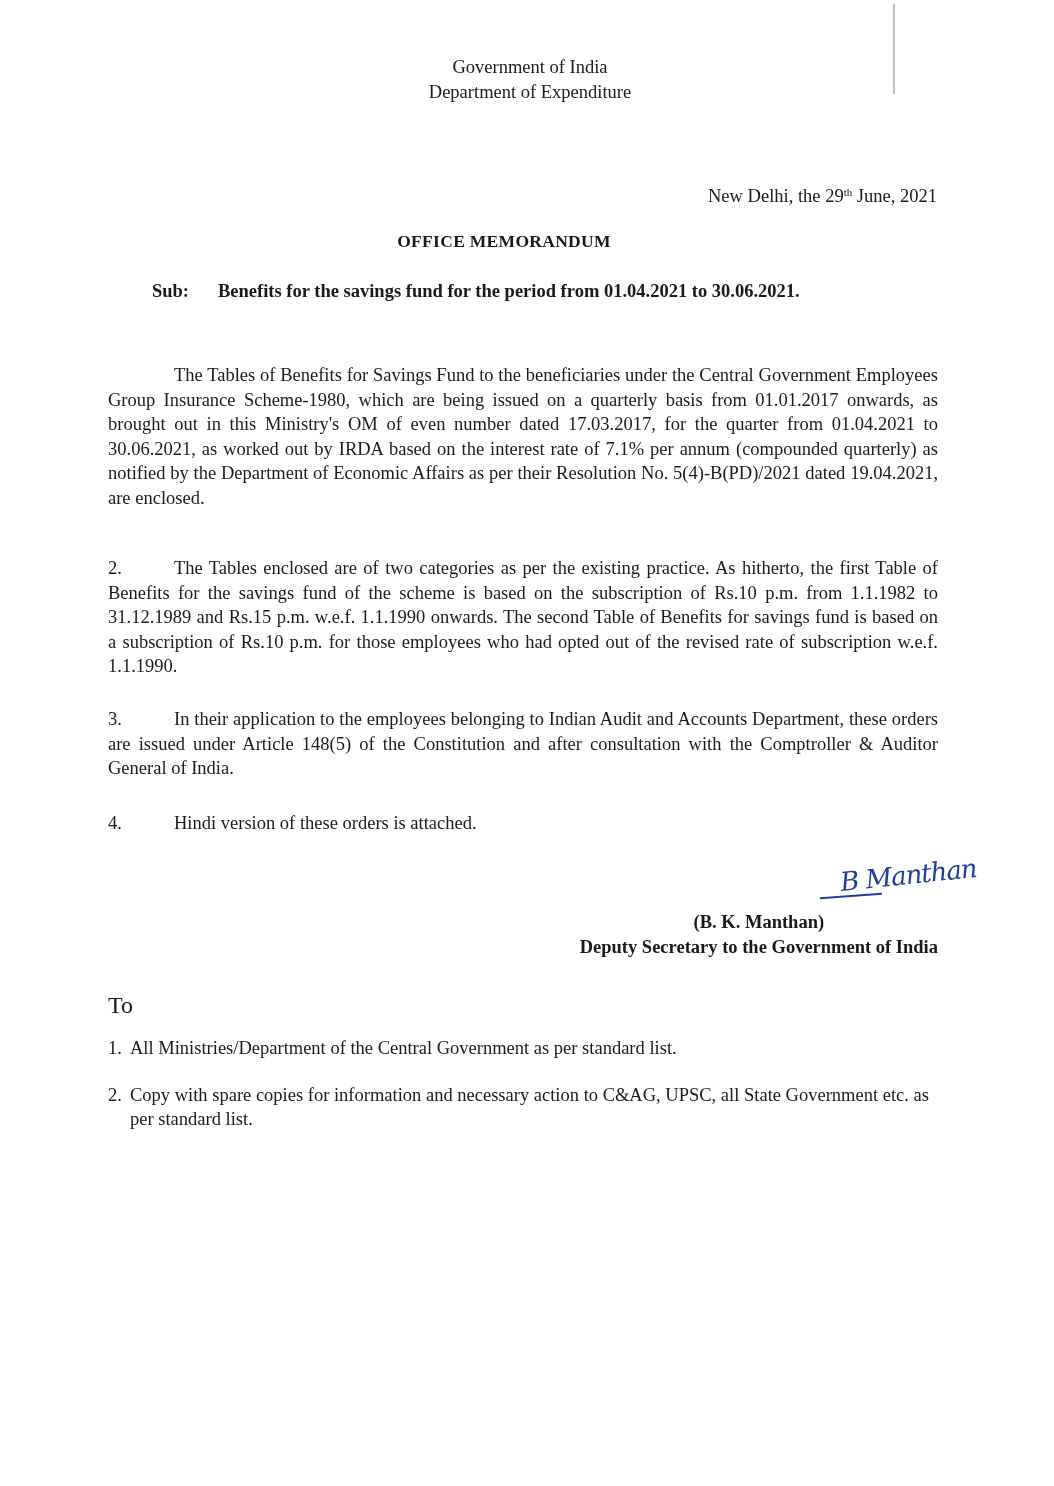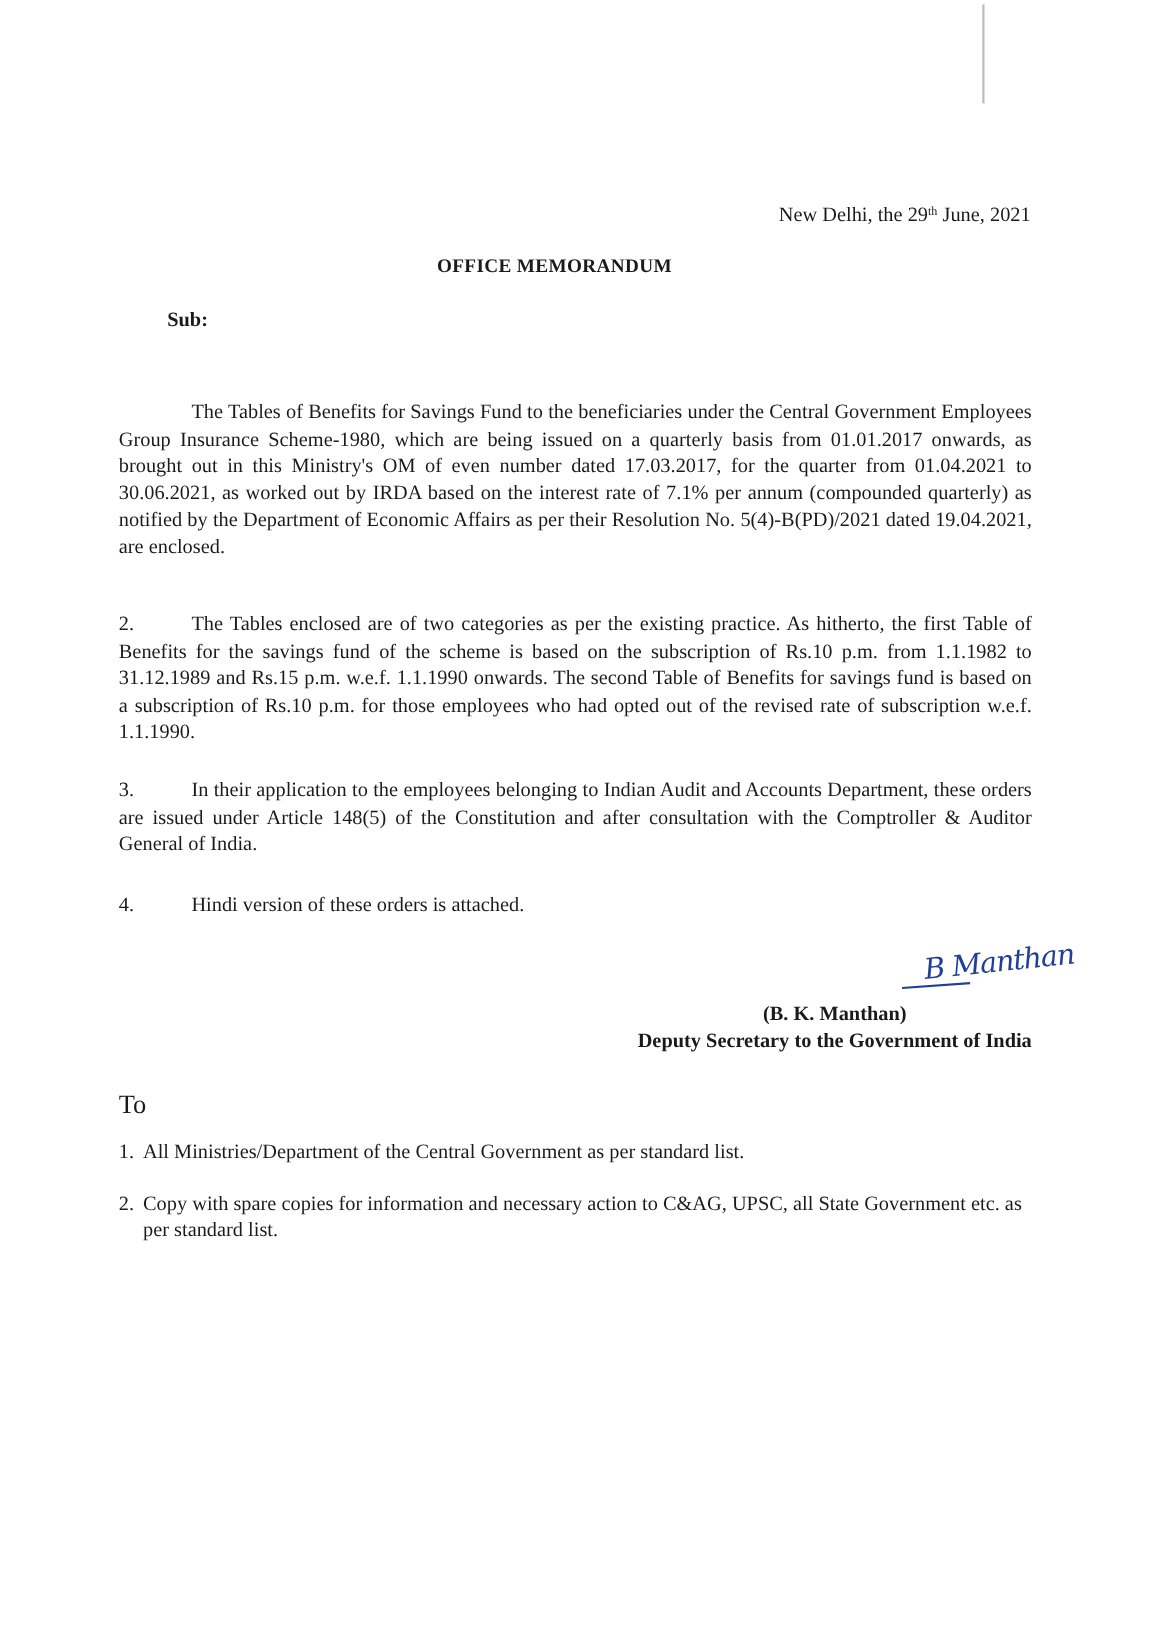--- a/index.html
+++ b/index.html
@@ -66,29 +66,32 @@
   .recipients .item { display: flex; margin-bottom: 22px; }
   .recipients .item .n { width: 22px; flex: none; }
   .recipients .item .t { flex: 1; }
 </style>
 </head>
 <body>
 
 <div class="scan-line"></div>
 
 <div class="header-block">
+  <div>Government of India</div>
+  <div>Department of Expenditure</div>
 </div>
 
 <div class="date-line"><span>New Delhi, the 29</span><sup>th</sup><span> June, 2021</span></div>
 
 <div class="memo-title">OFFICE MEMORANDUM</div>
 
 <div class="subject">
   <div class="sub-label">Sub:</div>
   <div class="sub-text">
+    <span>Benefits for the savings fund for the period from 01.04.2021 to 30.06.2021.</span>
   </div>
 </div>
 
 <div class="para p1"><span class="indent"></span><span>The Tables of Benefits for Savings Fund to the beneficiaries under the Central Government Employees Group Insurance Scheme-1980, which are being issued on a quarterly basis from 01.01.2017 onwards, as brought out in this Ministry's OM of even number dated 17.03.2017, for the quarter from 01.04.2021 to 30.06.2021, as worked out by IRDA based on the interest rate of 7.1% per annum (compounded quarterly) as notified by the Department of Economic Affairs as per their Resolution No. 5(4)-B(PD)/2021 dated 19.04.2021, are enclosed.</span></div>
 
 <div class="para p2"><span class="num">2.</span><span>The Tables enclosed are of two categories as per the existing practice.  As hitherto, the first Table of Benefits for the savings fund of the scheme is based on the subscription of Rs.10 p.m. from 1.1.1982 to 31.12.1989 and Rs.15 p.m. w.e.f. 1.1.1990 onwards.  The second Table of Benefits for savings fund is based on a subscription of Rs.10 p.m. for those employees who had opted out of the revised rate of subscription w.e.f. 1.1.1990.</span></div>
 
 <div class="para p3"><span class="num">3.</span><span>In their application to the employees belonging to Indian Audit and Accounts Department, these orders are issued under Article 148(5) of the Constitution and after consultation with the Comptroller &amp; Auditor General of India.</span></div>
 
 <div class="para p4"><span class="num">4.</span><span>Hindi version of these orders is attached.</span></div>

